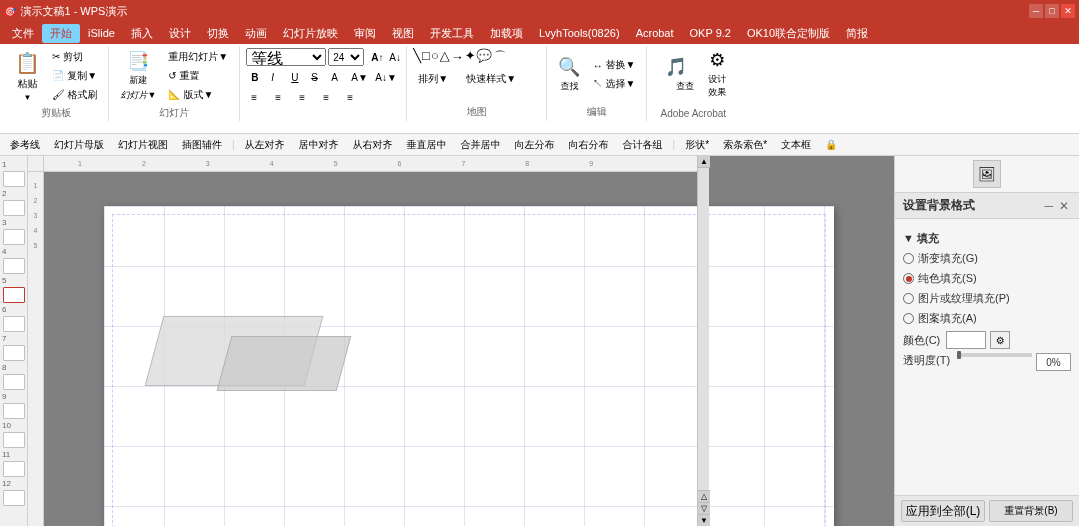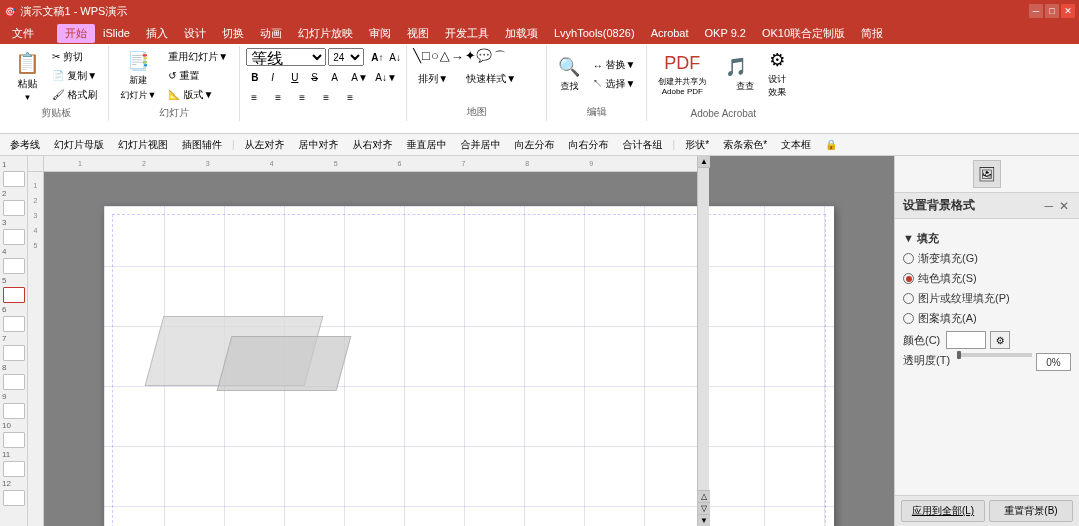--- a/index.html
+++ b/index.html
@@ -40,21 +40,21 @@
       gap: 0;
     }
     .menu-item {
       padding: 2px 8px;
       color: white;
       font-size: 11px;
       cursor: pointer;
       border-radius: 2px;
       white-space: nowrap;
     }
-    .menu-item.active { background: #f0abfc; color: #c0392b; margin-left: 15px; }
+    .menu-item.active { background: #7dd3fc; color: #c0392b; }
 
     
     .ribbon {
       background: #fff;
       border-bottom: 1px solid #d0d0d0;
       padding: 2px 0 0 0;
       min-height: 90px;
     }
     .ribbon-content {
       display: flex;
@@ -461,21 +461,21 @@
         </div>
       </div>
       <div class="ribbon-group-label">剪贴板</div>
     </div>
 
     <div class="ribbon-group">
       <div class="ribbon-row">
         <button class="ribbon-btn">
           <span style="font-size:18px;">📑</span>
           <span style="font-size:9px;">新建</span>
-          <span style="font-size:9px;">幻灯片▼</span>
+          <span style="font-size:9px;font-style:italic;">幻灯片▼</span>
         </button>
         <div class="small-btn-group">
           <button class="ribbon-btn-small">重用幻灯片▼</button>
           <button class="ribbon-btn-small">↺ 重置</button>
           <button class="ribbon-btn-small">📐 版式▼</button>
         </div>
       </div>
       <div class="ribbon-group-label">幻灯片</div>
     </div>
 
@@ -535,24 +535,20 @@
         <div class="small-btn-group">
           <button class="ribbon-btn-small">↔ 替换▼</button>
           <button class="ribbon-btn-small">↖ 选择▼</button>
         </div>
       </div>
       <div class="ribbon-group-label">编辑</div>
     </div>
 
     <div class="ribbon-group">
       <div class="ribbon-row">
-        <button class="ribbon-btn">
-          <span style="font-size:18px;color:#c0392b;">PDF</span>
-          <span style="font-size:8px;text-align:center;">创建并共享为<br>Adobe PDF</span>
-        </button>
         <button class="ribbon-btn">
           <span style="font-size:18px;">🎵</span>
           <span style="font-size:9px;margin-left:18px;">查查</span>
         </button>
         <button class="ribbon-btn">
           <span style="font-size:18px;">⚙</span>
           <span style="font-size:9px;">设计<br>效果</span>
         </button>
       </div>
       <div class="ribbon-group-label">Adobe Acrobat</div>
@@ -712,18 +708,18 @@
       <div class="opacity-row">
         <span class="opacity-label">透明度(T)</span>
         <div class="opacity-slider">
           <div style="position:absolute;top:-2px;left:0;width:4px;height:8px;background:#666;border-radius:1px;"></div>
         </div>
         <div class="opacity-value">0%</div>
       </div>
     </div>
 
     <div class="panel-footer">
-      <button class="footer-btn" style="font-size:10px;text-decoration:underline;">应用到全部(L)</button>
+      <button class="footer-btn" style="font-size:12px;">应用到全部(L)</button>
       <button class="footer-btn" style="font-size:10px;">重置背景(B)</button>
     </div>
   </div>
 
 </div>
 
 </body></html>

